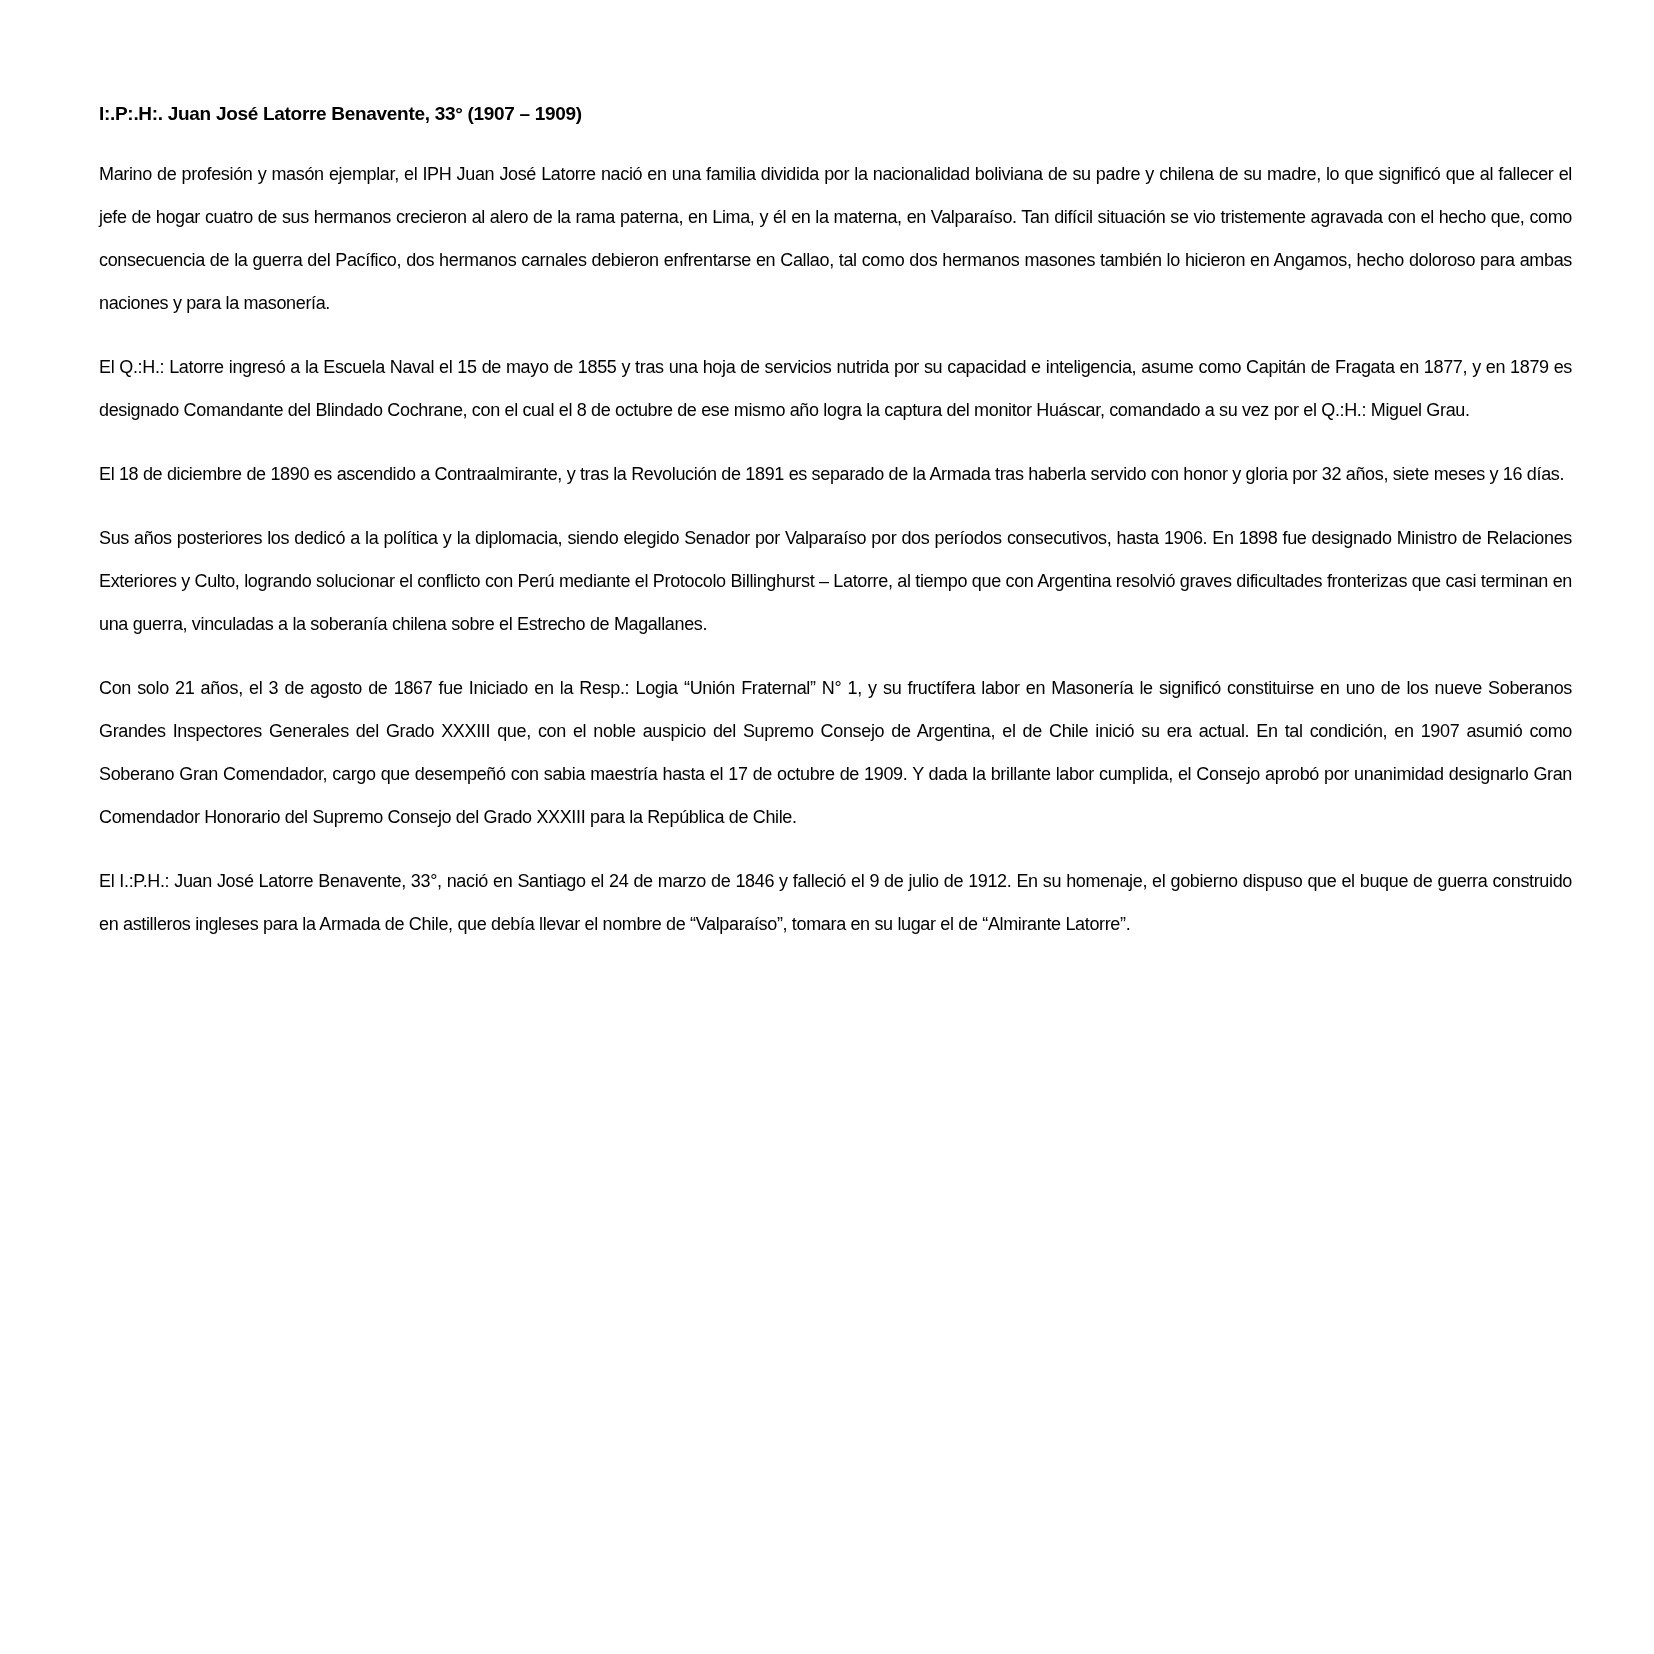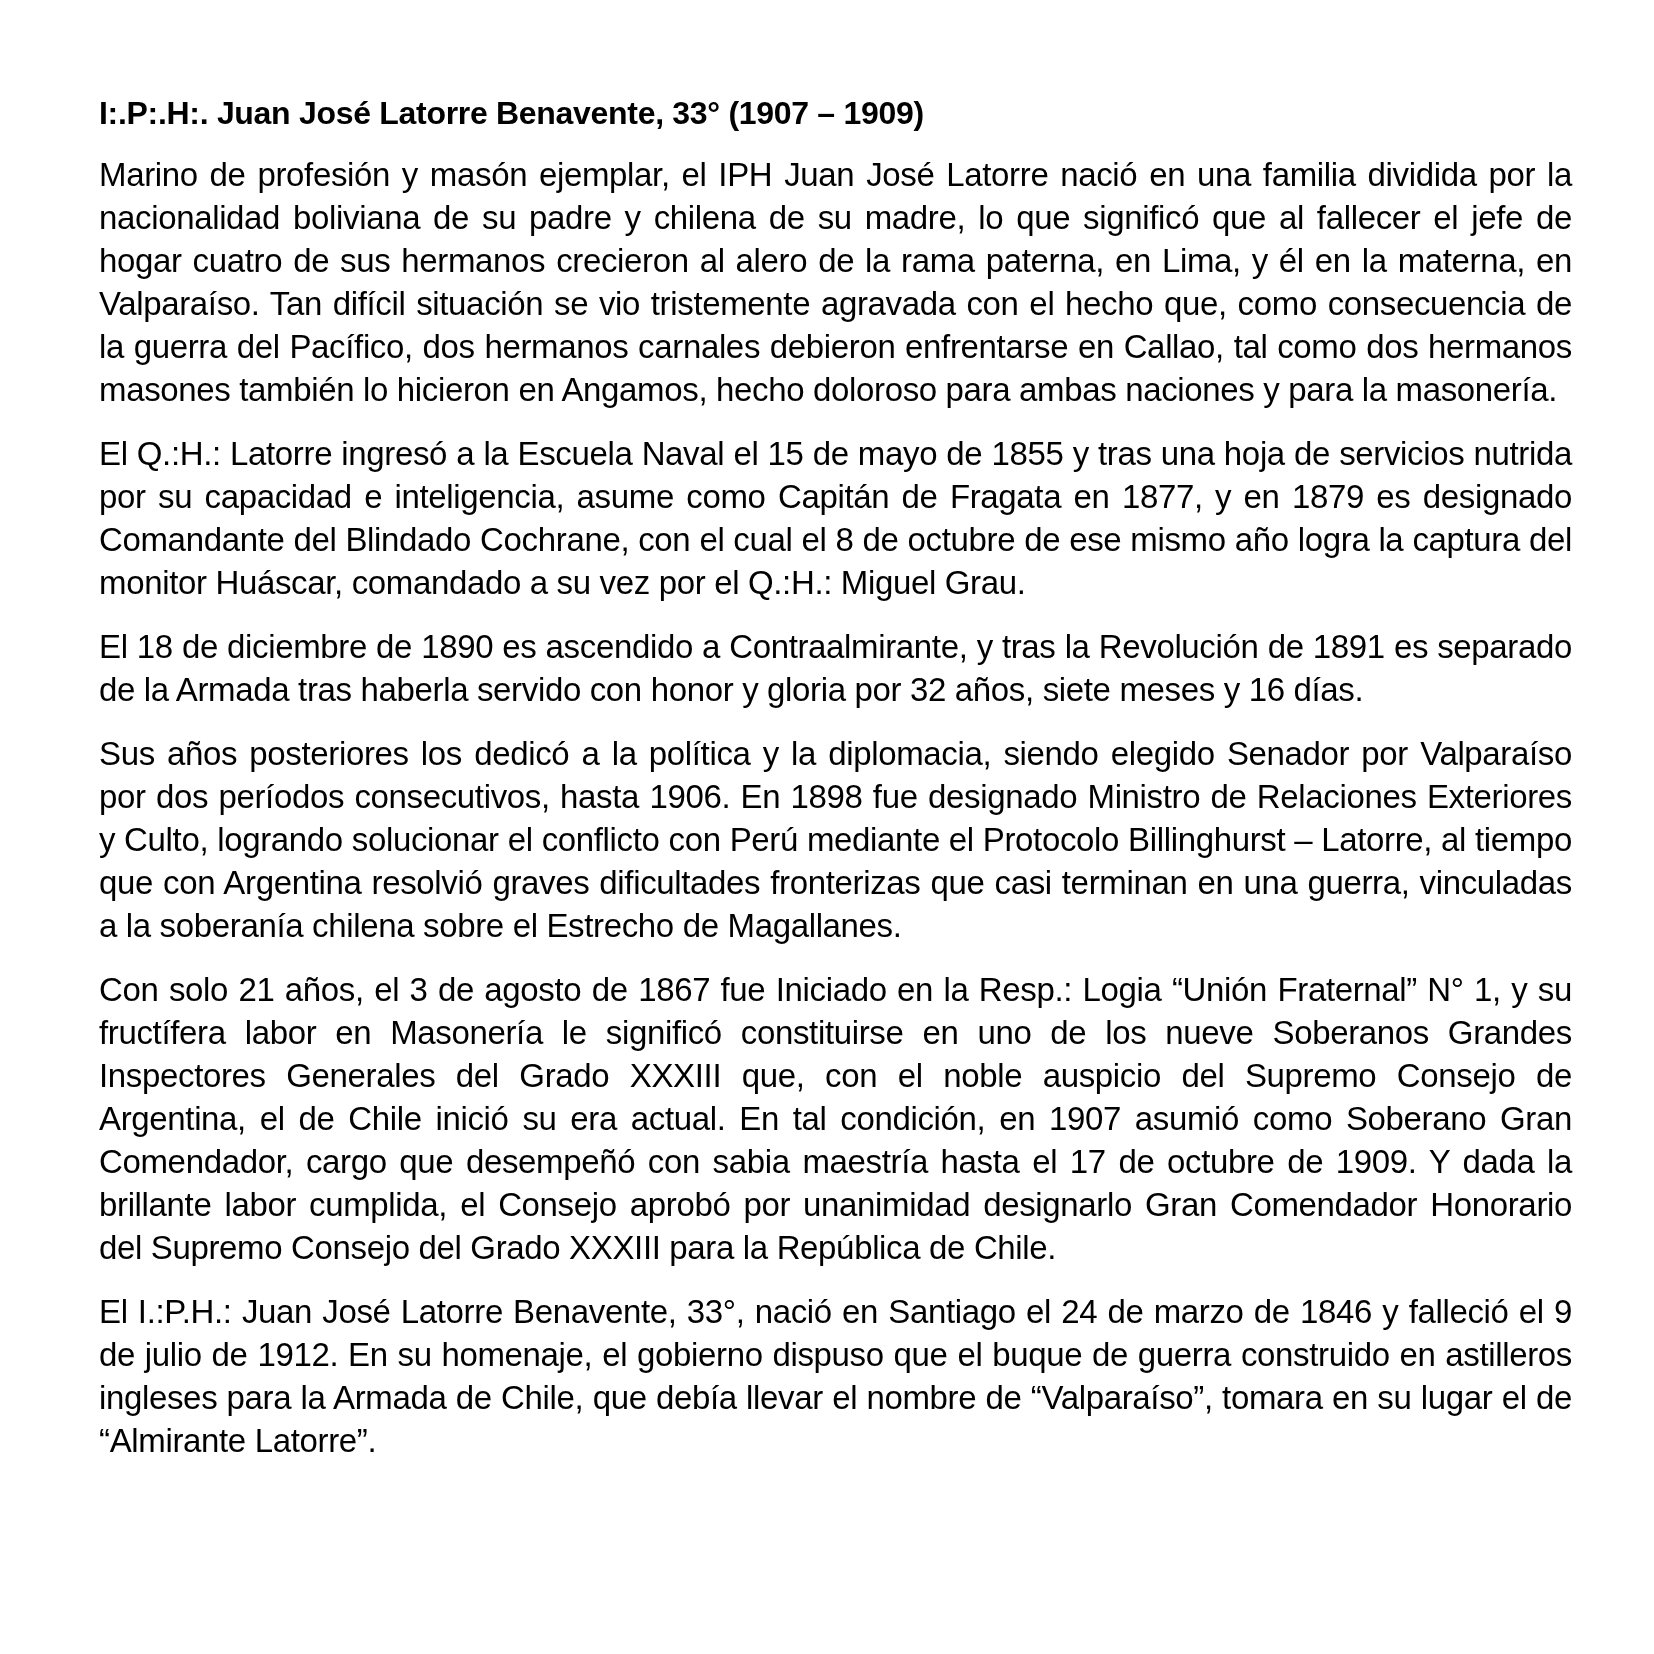--- a/index.html
+++ b/index.html
@@ -16,27 +16,27 @@
     .page {
       position: absolute;
       left: 99px;
       top: 92px;
       width: 1473px;
       color: #000000;
       font-family: "Liberation Sans", sans-serif;
     }
     .doc-title {
       font-weight: bold;
-      font-size: 32px;
+      font-size: 19px;
       line-height: 43px;
       margin: 0 0 18px 0;
       letter-spacing: -0.3px;
     }
     .para {
-      font-size: 33px;
+      font-size: 18px;
       line-height: 43px;
       text-align: justify;
       margin: 0 0 21px 0;
       letter-spacing: -0.35px;
     }
   </style>
 </head>
 <body>
 
 <div class="page">

